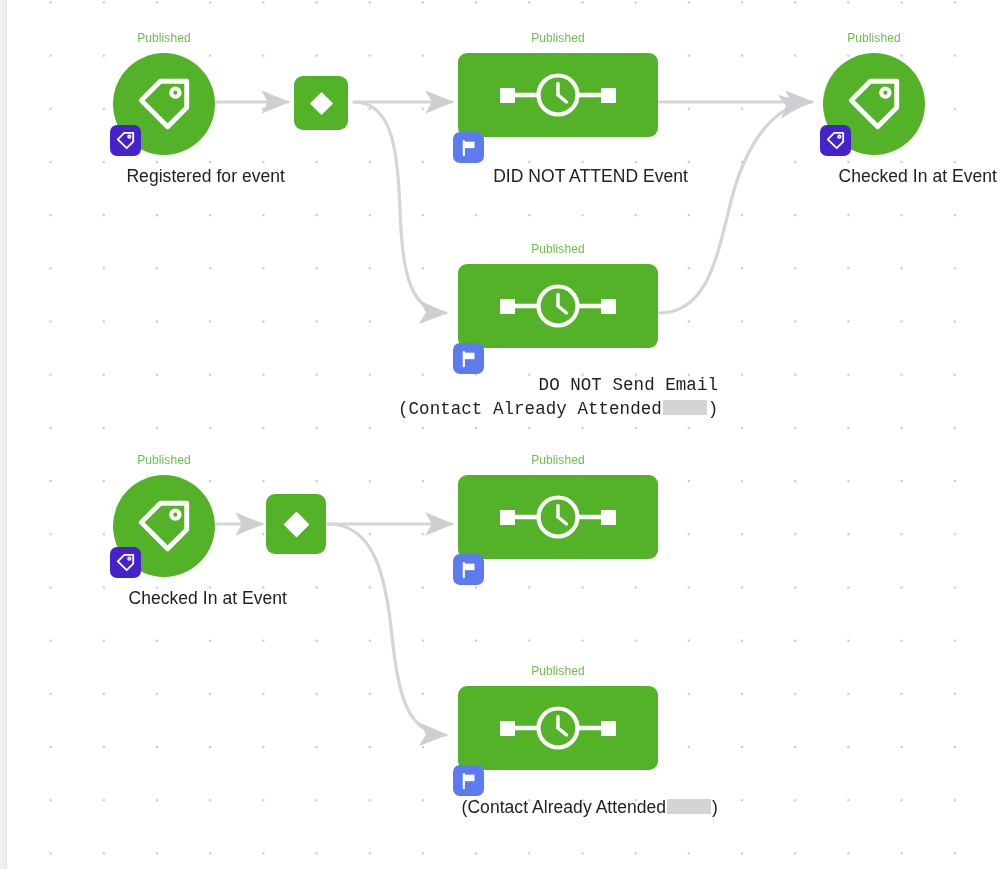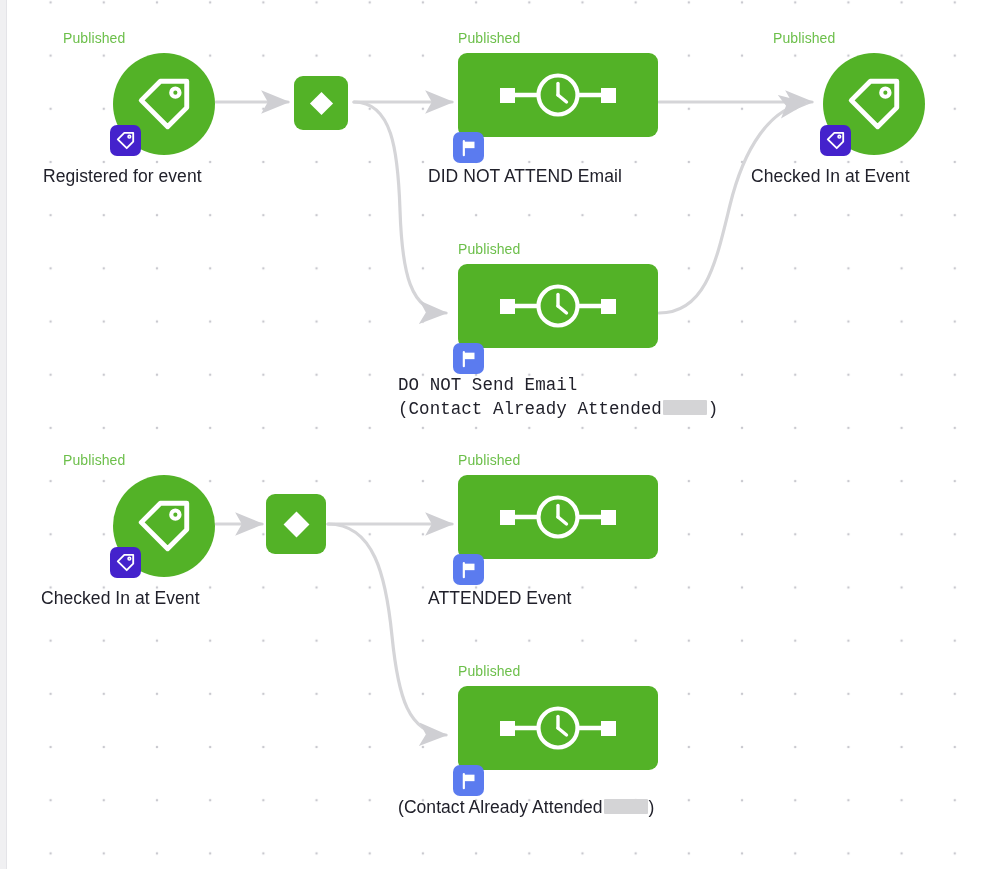--- a/index.html
+++ b/index.html
@@ -48,22 +48,22 @@
 
   .node {
     position: absolute;
     pointer-events: auto;
   }
 
   
   .status-label {
     position: absolute;
     width: 100%;
-    text-align: left;
-    font-size: 14px;
+    text-align: center;
+    font-size: 12px;
     line-height: 20px;
     color: #6cbf4a;
     white-space: nowrap;
     letter-spacing: 0.1px;
   }
 
   
   .shape {
     position: absolute;
     background: #53b227;
@@ -83,21 +83,21 @@
     justify-content: center;
     border-radius: 7px;
     z-index: 6;
   }
   .badge.tag  { background: #4422cc; }
   .badge.flag { background: #5b7bef; }
 
   
   .caption {
     position: absolute;
-    text-align: left;
+    text-align: right;
     font-size: 17.5px;
     line-height: 24px;
     color: #21212b;
     white-space: nowrap;
     letter-spacing: 0.05px;
   }
   .caption .redaction {
     display: inline-block;
     width: 44px;
     height: 15px;
@@ -177,21 +177,21 @@
         <line x1="75" y1="27" x2="75" y2="15.5" stroke="#ffffff" stroke-width="3.4" stroke-linecap="round"></line>
         <line x1="75" y1="27" x2="83.5" y2="34" stroke="#ffffff" stroke-width="3.4" stroke-linecap="round"></line>
       </svg>
     </div>
     <div class="badge flag" style="left:-5px; top:104px; width:31px; height:31px;">
       <svg width="20" height="20" viewBox="0 0 24 24">
         <path d="M5.8 3.6 L5.8 20.6" stroke="#ffffff" stroke-width="2.6" stroke-linecap="round"></path>
         <path d="M5.8 4.4 L18.6 4.4 L18.6 12.2 L5.8 12.2 Z" fill="#ffffff"></path>
       </svg>
     </div>
-    <div class="caption" style="left:-30px; top:136px; width:260px;">DID NOT ATTEND Email</div>
+    <div class="caption" style="left:-30px; top:136px; width:260px;">DID NOT ATTEND Event</div>
   </div>
 
   <div class="node" style="left:773px; top:28px; width:202px; height:165px;">
     <div class="status-label" style="top:0;">Published</div>
     <div class="shape circle" style="left:50px; top:25px; width:102px; height:102px;">
       <svg width="62" height="62" viewBox="0 0 24 24">
         <path d="M3.2 10.6 L10.6 3.2 L20.8 3.2 L20.8 13.4 L13.4 20.8 Z" fill="none" stroke="#ffffff" stroke-width="1.9" stroke-linejoin="round"></path>
         <circle cx="16.4" cy="7.6" r="1.6" fill="none" stroke="#ffffff" stroke-width="1.6"></circle>
       </svg>
     </div>
@@ -266,21 +266,20 @@
         <line x1="75" y1="27" x2="75" y2="15.5" stroke="#ffffff" stroke-width="3.4" stroke-linecap="round"></line>
         <line x1="75" y1="27" x2="83.5" y2="34" stroke="#ffffff" stroke-width="3.4" stroke-linecap="round"></line>
       </svg>
     </div>
     <div class="badge flag" style="left:-5px; top:104px; width:31px; height:31px;">
       <svg width="20" height="20" viewBox="0 0 24 24">
         <path d="M5.8 3.6 L5.8 20.6" stroke="#ffffff" stroke-width="2.6" stroke-linecap="round"></path>
         <path d="M5.8 4.4 L18.6 4.4 L18.6 12.2 L5.8 12.2 Z" fill="#ffffff"></path>
       </svg>
     </div>
-    <div class="caption" style="left:-30px; top:136px; width:260px;">ATTENDED Event</div>
   </div>
 
   <div class="node" style="left:458px; top:661px; width:200px; height:195px;">
     <div class="status-label" style="top:0;">Published</div>
     <div class="shape rect" style="left:0; top:25px; width:200px; height:84px;">
       <svg width="150" height="54" viewBox="0 0 150 54">
         <line x1="26" y1="27" x2="124" y2="27" stroke="#ffffff" stroke-width="4.4"></line>
         <rect x="17" y="20" width="15" height="15" fill="#ffffff"></rect>
         <rect x="118" y="20" width="15" height="15" fill="#ffffff"></rect>
         <circle cx="75" cy="27" r="19.5" fill="#53b227" stroke="#ffffff" stroke-width="4.2"></circle>

